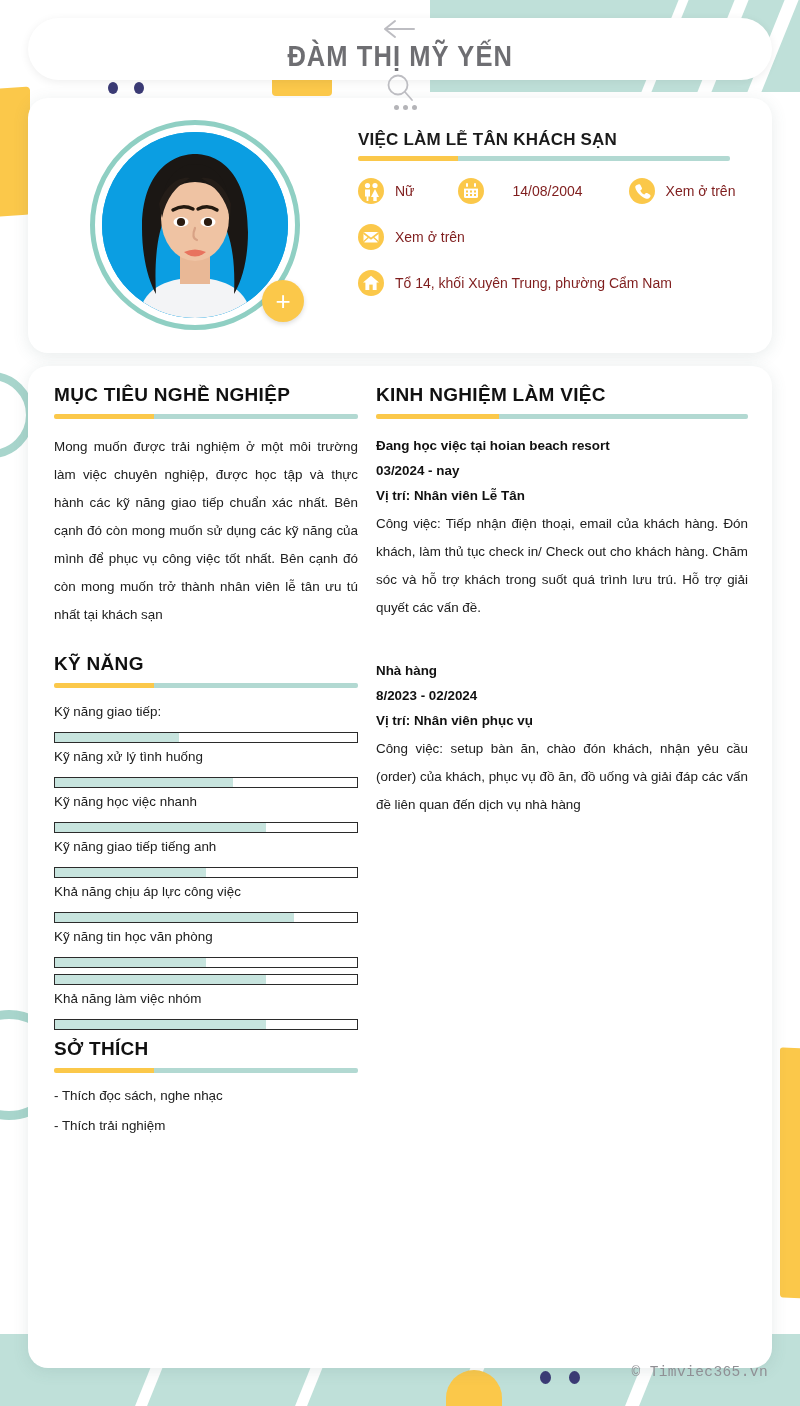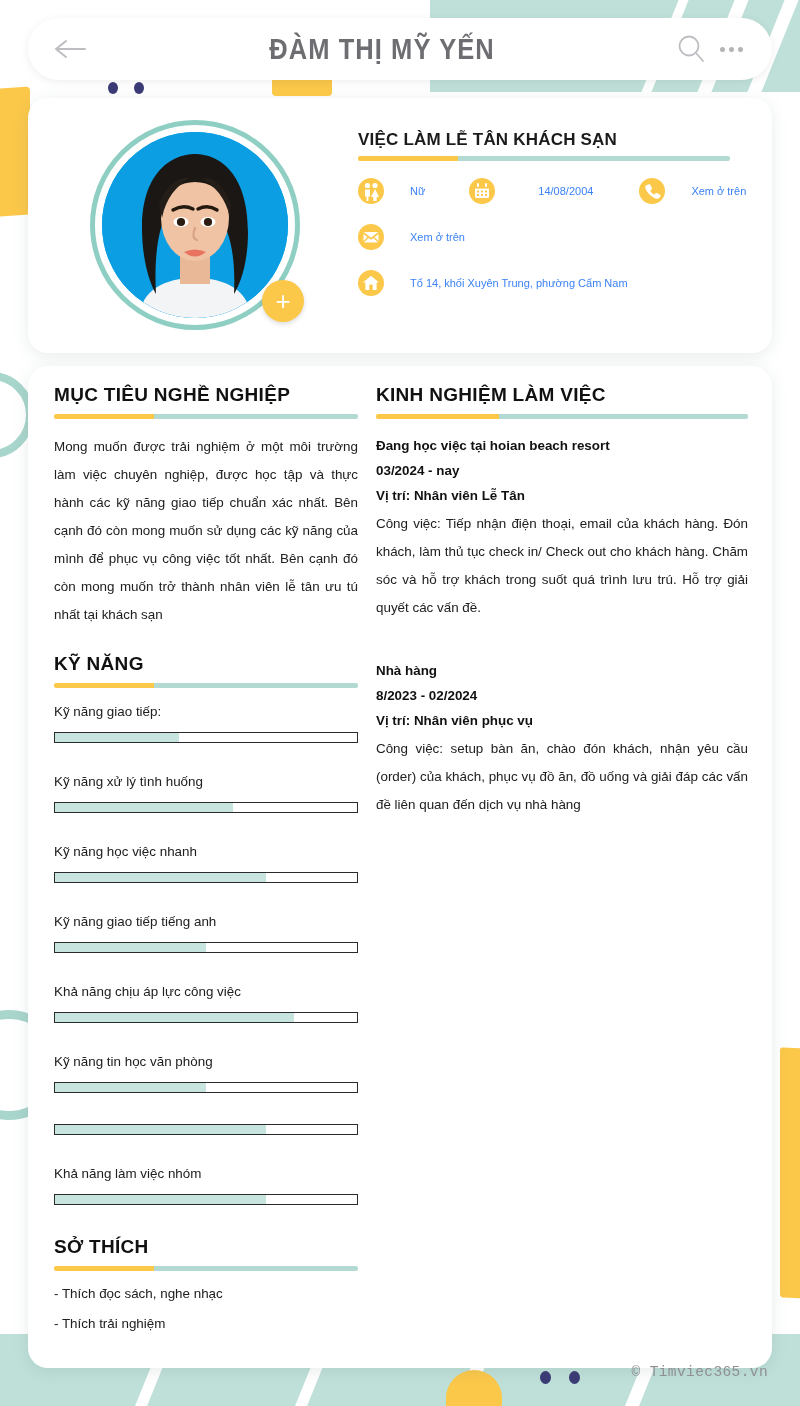--- a/index.html
+++ b/index.html
@@ -51,21 +51,21 @@
   }
   .teal-band-r {
     position:absolute; right:0; top:0; width:95px; height:92px; background:#bfe0d9;
   }
 
   
   .appbar {
     position:absolute; left:28px; top:18px; width:744px; height:62px;
     background:#ffffff; border-radius:31px; z-index:5;
     box-shadow:0 2px 10px rgba(0,0,0,0.07);
-    display:flex; align-items:center; padding:0 26px;
+    display:flex; align-items:center; padding:0 26px;flex-direction:column;
   }
   .appbar-title {
     flex:1; text-align:center;
     font-size:29px; font-weight:700; letter-spacing:1.2px;
     color:#6e6e72; font-family:"Liberation Sans Narrow","Liberation Sans",sans-serif;
     transform:scaleX(0.88);
   }
   .ic-back { width:34px; height:22px; flex:none; }
   .ic-search { width:30px; height:30px; flex:none; }
   .ic-more { width:26px; height:8px; flex:none; display:flex; gap:4px; margin-left:14px; align-items:center; }
@@ -120,21 +120,21 @@
   .job-rule .y { width:27%; background:#fbc84a; }
   .job-rule .t { flex:1; background:#b2d9d2; }
 
   .contact-grid { position:absolute; left:330px; top:80px; width:400px; }
   .c-row { display:flex; align-items:center; margin-bottom:20px; }
   .c-item { display:flex; align-items:center; }
   .c-icon {
     width:26px; height:26px; border-radius:50%; background:#fbc84a;
     display:flex; align-items:center; justify-content:center; flex:none;
   }
-  .c-text { font-size:11px; color:#3b82f6; margin-left:26px; white-space:nowrap; }
+  .c-text { font-size:14px; color:#7f1d1d; margin-left:11px; white-space:nowrap; }
   .c-gap1 { margin-left:44px;gap:17px; }
   .c-gap2 { margin-left:46px; }
 
   
   .col-left  { position:absolute; left:26px;  top:18px; width:304px; }
   .col-right { position:absolute; left:348px; top:18px; width:372px; }
 
   .sec-title {
     font-size:19px; font-weight:700; color:#111; letter-spacing:0.3px;
     font-family:"Liberation Sans Narrow","Liberation Sans",sans-serif;
@@ -143,21 +143,21 @@
   .sec-rule .y { width:33%; background:#fbc84a; }
   .sec-rule .t { flex:1; background:#b2d9d2; }
 
   .para {
     font-size:13.4px; line-height:28px; color:#202020;
     text-align:justify; margin-top:14px;
   }
 
   
   .skills { margin-top:16px; }
-  .skill { margin-bottom:31px; }
+  .skill { margin-bottom:6px; }
   .skill-name { font-size:13.4px; color:#202020; margin-bottom:13px; }
   .bar {
     height:11px; border:1px solid #2b2b2b; background:#ffffff;
     position:relative; overflow:hidden;
   }
   .bar-fill { position:absolute; left:0; top:0; bottom:0; background:#c7e4de; }
 
   .hobby { font-size:13.4px; color:#202020; margin-top:15px; }
 
   

